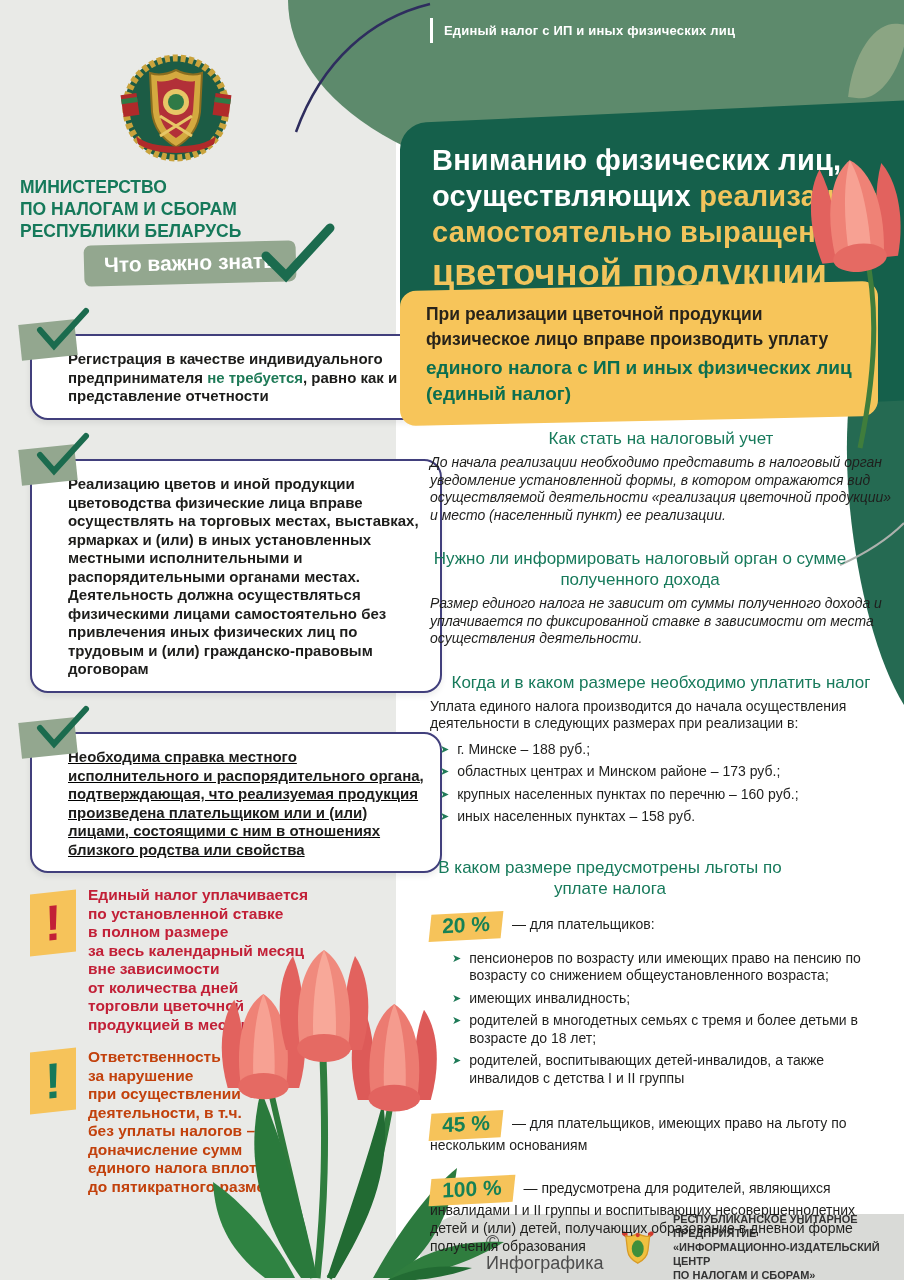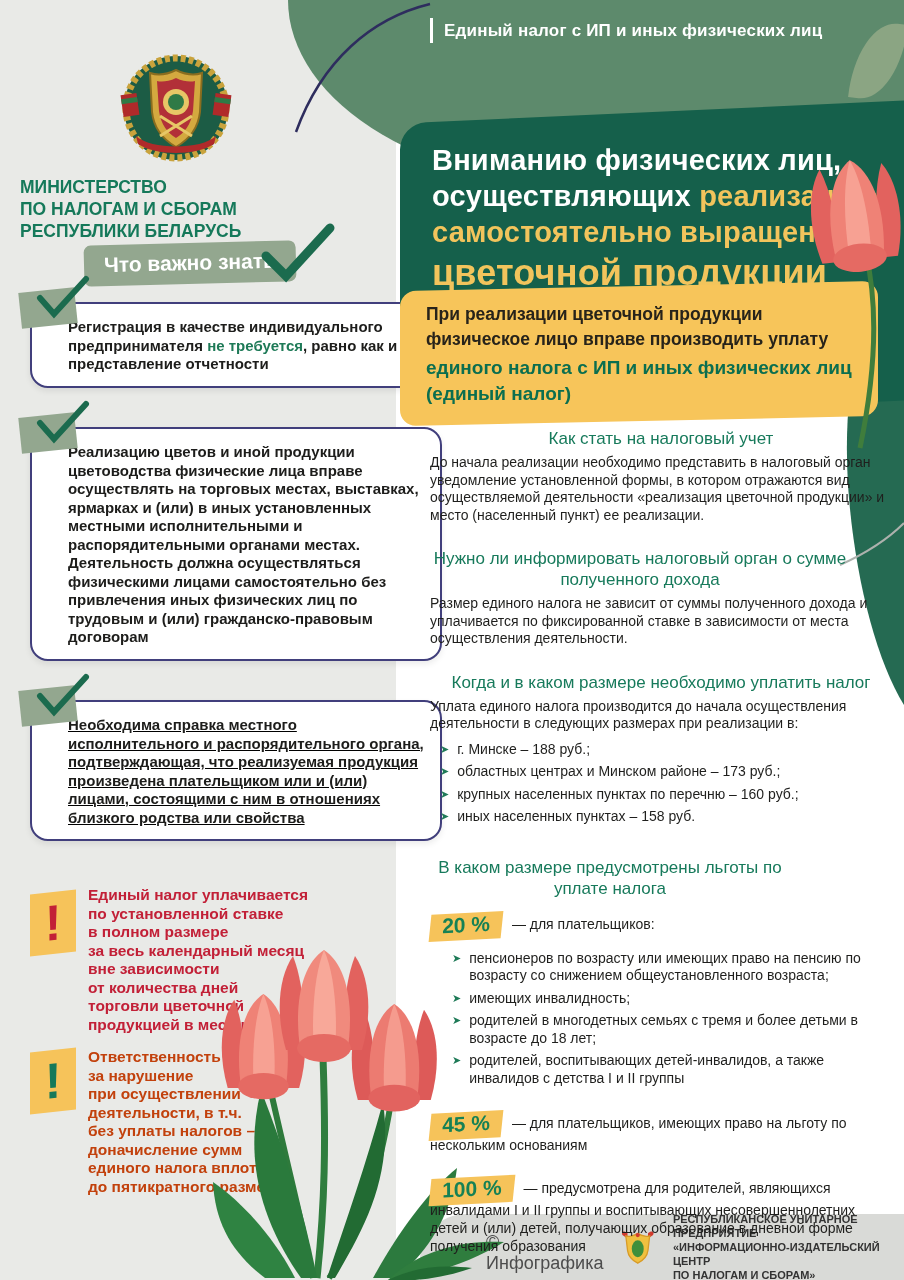--- a/index.html
+++ b/index.html
@@ -17,42 +17,42 @@
   
   .top-green { left:288px; top:0; width:616px; height:190px; background:#5d8a6c;
                border-bottom-left-radius:320px 190px; z-index:1; }
   .corner-leaf { right:0; top:22px; width:52px; height:78px; background:#8ba583;
                  border-radius:80% 0 80% 0 / 100% 0 100% 0; transform:rotate(6deg); z-index:2; }
   .navy-curve { left:262px; top:0; z-index:2; }
 
   
   .tagline { left:430px; top:18px; display:flex; align-items:center; gap:11px; z-index:6; }
   .tagline .pipe { width:3px; height:25px; background:#ffffff; }
-  .tagline .txt { color:#ffffff; font-weight:bold; font-size:17px; letter-spacing:.2px; }
+  .tagline .txt { color:#ffffff; font-weight:bold; font-size:13px; letter-spacing:.2px; }
 
   
   .hero { left:400px; top:112px; width:504px; height:300px; background:#15604b;
           border-radius:26px 0 0 26px; transform:skewY(-2.6deg); z-index:3; }
   .hero-inner { transform:skewY(2.6deg); padding:30px 0 0 32px; }
   .hero-line { font-weight:bold; font-size:29px; line-height:36px; color:#ffffff; letter-spacing:.2px; }
   .hero-line .yellow, .hero-line.yellow { color:#f2c45c; }
   .hero-line.big { font-size:36px; line-height:42px; margin-top:2px; }
 
   
   .hero-card { left:400px; top:286px; width:478px; background:#f7c55a; border-radius:16px;
                padding:16px 24px 14px 26px; transform:skewY(-1.2deg); z-index:4; }
   .hero-card-inner { transform:skewY(1.2deg); }
   .hero-card .dark { color:#27231a; font-weight:bold; font-size:17.5px; line-height:25px; }
   .hero-card .green { color:#0b6e4f; font-weight:bold; font-size:19px; line-height:26px; margin-top:3px; }
 
   
   .content { left:430px; top:428px; width:462px; z-index:4; }
   .sec-h { color:#177a5b; font-weight:normal; font-size:17px; line-height:21px; margin-bottom:5px;text-align:center; }
   .sec-b { color:#1f1f1d; font-size:14px; line-height:17.5px; }
-  .mb26 { margin-bottom:24px; }
+  .mb26 { margin-bottom:24px;font-style:italic; }
   ul.arrows { list-style:none; margin:8px 0 0 10px; }
   ul.arrows li { display:flex; gap:8px; color:#1f1f1d; font-size:14px; line-height:17.5px; margin-bottom:5px; }
   ul.arrows .arr { color:#1e7a57; font-size:11px; line-height:17.5px; flex:0 0 auto; }
   .gap30 { height:26px; } .gap22 { height:20px; }
 
   .chip { display:inline-block; background:#f6c35a; padding:3px 12px 4px 12px;
           transform:skewY(-3deg) skewX(-6deg); margin-right:10px; }
   .chip b { display:inline-block; transform:skewX(6deg); color:#168155; font-size:21px; font-weight:bold; }
   .benefit-line { color:#1f1f1d; font-size:14px; line-height:18px; }
   .benefit-line .after { position:relative; top:-3px; }
@@ -66,21 +66,21 @@
 
   
   .ministry { left:20px; top:176px; width:356px; text-align:left; color:#15795a;
               font-weight:bold; font-size:17.5px; line-height:22px; white-space:pre-line; z-index:2; }
   .badge { left:84px; top:243px; background:#93a78f; border-radius:7px; padding:8px 20px 9px 20px;
            transform:rotate(-1.5deg); z-index:2; }
   .badge .txt { color:#ffffff; font-weight:bold; font-size:21px; }
   .badge-check { left:258px; top:222px; z-index:3; }
 
   .card { left:30px; width:412px; background:#ffffff; border:2px solid #413f7c; border-radius:18px;
-          padding:14px 14px 12px 36px; box-shadow:0 3px 6px rgba(0,0,0,.08); z-index:2; }
+          padding:14px 14px 12px 36px; box-shadow:0 3px 6px rgba(0,0,0,.08); z-index:2;margin-top:32px; }
   .card p { color:#1d1d1b; font-weight:bold; font-size:15px; line-height:18.5px; }
   .card .hl { color:#1e7a57; }
   .card-chip { position:absolute; left:-12px; top:-14px; width:56px; height:36px;
                background:#93a78f; transform:rotate(-6deg); }
   .card-check { position:absolute; left:2px; top:-30px; }
 
   .warn-chip { width:46px; height:62px; background:#f6c35a; transform:skewY(-6deg);
                display:flex; align-items:center; justify-content:center; z-index:2; }
   .warn-chip .mark { font-weight:bold; font-size:50px; line-height:50px; }
   .warn-chip .mark.red { color:#c22037; } .warn-chip .mark.green { color:#15795a; }

